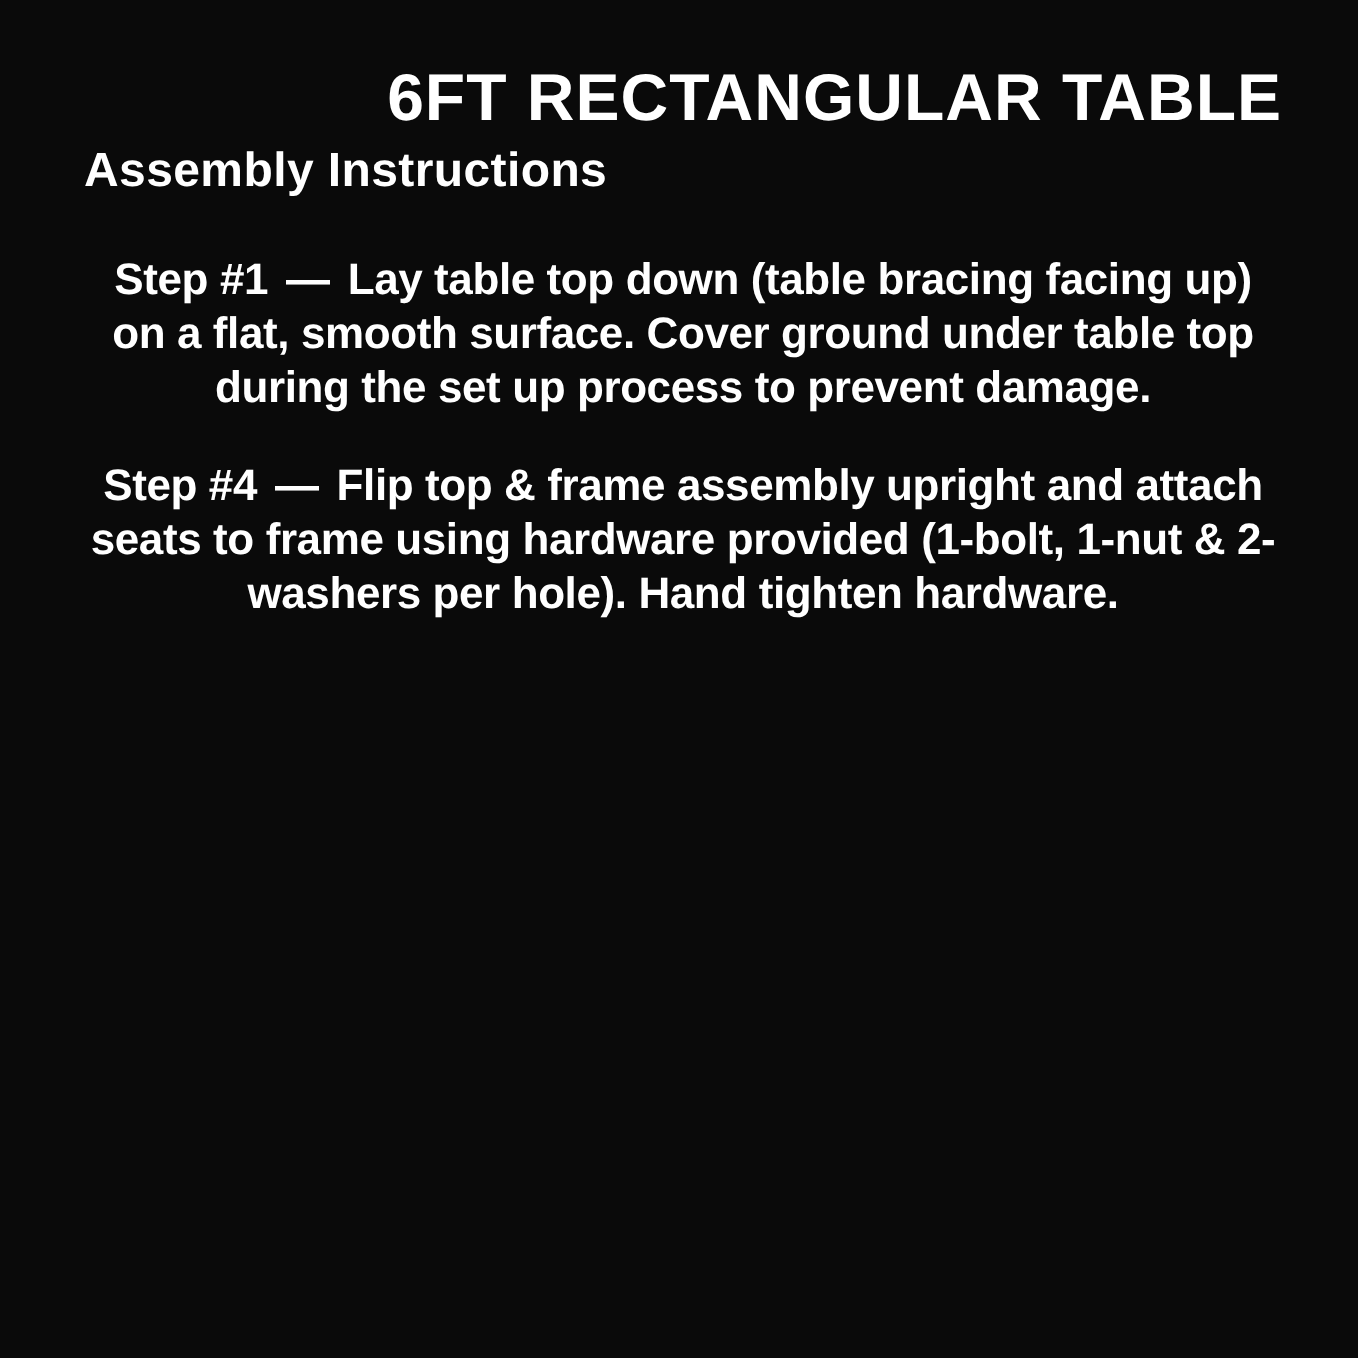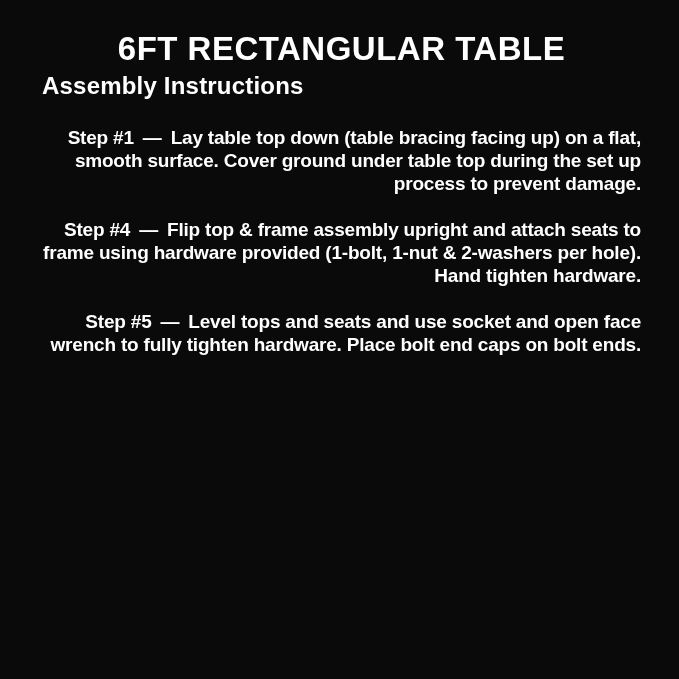--- a/index.html
+++ b/index.html
@@ -17,56 +17,55 @@
     box-sizing: border-box;
   }
   .sheet {
     width: 679px;
     height: 679px;
     box-sizing: border-box;
     padding: 30px 38px 0 42px;
   }
   .title {
     margin: 0;
-    text-align: center;
+    text-align: right;
     font-size: 33px;
     letter-spacing: 0.5px;
     line-height: 1.15;
     text-transform: uppercase;
   }
   .subtitle {
     margin: 4px 0 0 0;
     font-size: 24px;
     letter-spacing: 0.2px;
     line-height: 1.15;
   }
   .steps {
     margin-top: 26px;
   }
   .step {
     margin: 0 0 22px 0;
-    font-size: 19px;
+    font-size: 22px;
     line-height: 1.23;
     letter-spacing: -0.2px;
-    text-align: right;
+    text-align: center;
   }
   .step .dash {
     display: inline-block;
     margin: 0 9px;
   }
 </style>
 </head>
 <body style="background: rgb(10, 10, 10); color: rgb(255, 255, 255);">
 
 <div class="sheet">
   <h1 class="title">6FT RECTANGULAR TABLE</h1>
   <h2 class="subtitle">Assembly Instructions</h2>
 
   <div class="steps">
     <p class="step"><span class="step-label">Step #1</span><span class="dash">—</span><span class="step-text">Lay table top down (table bracing facing up) on a flat, smooth surface. Cover ground under table top during the set up process to prevent damage.</span></p>
 
 
 
     <p class="step"><span class="step-label">Step #4</span><span class="dash">—</span><span class="step-text">Flip top &amp; frame assembly upright and attach seats to frame using hardware provided (1-bolt, 1-nut &amp; 2-washers per hole). Hand tighten hardware.</span></p>
 
-    <p class="step"><span class="step-label">Step #5</span><span class="dash">—</span><span class="step-text">Level tops and seats and use socket and open face wrench to fully tighten hardware. Place bolt end caps on bolt ends.</span></p>
   </div>
 </div>
 
 </body></html>

